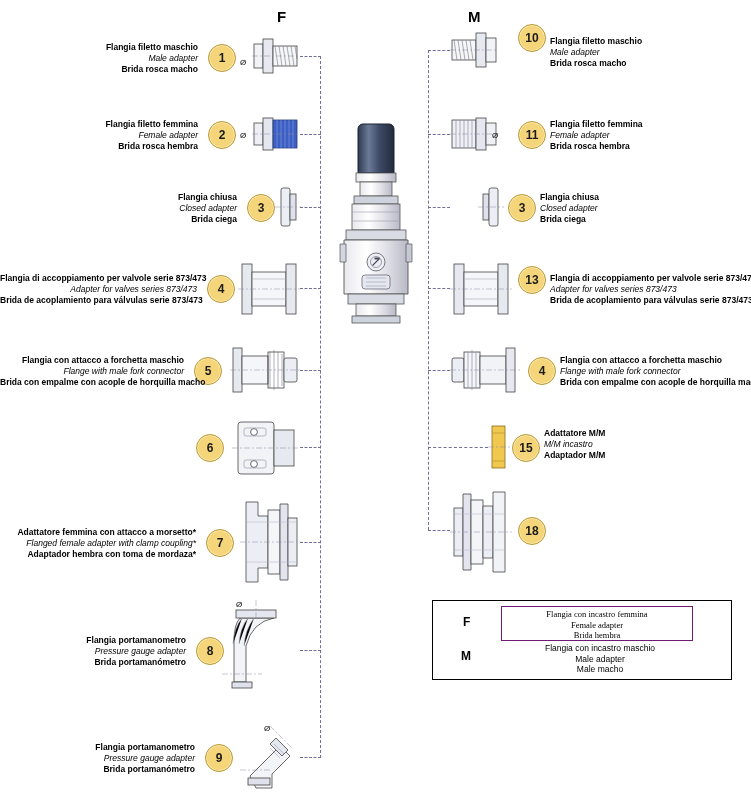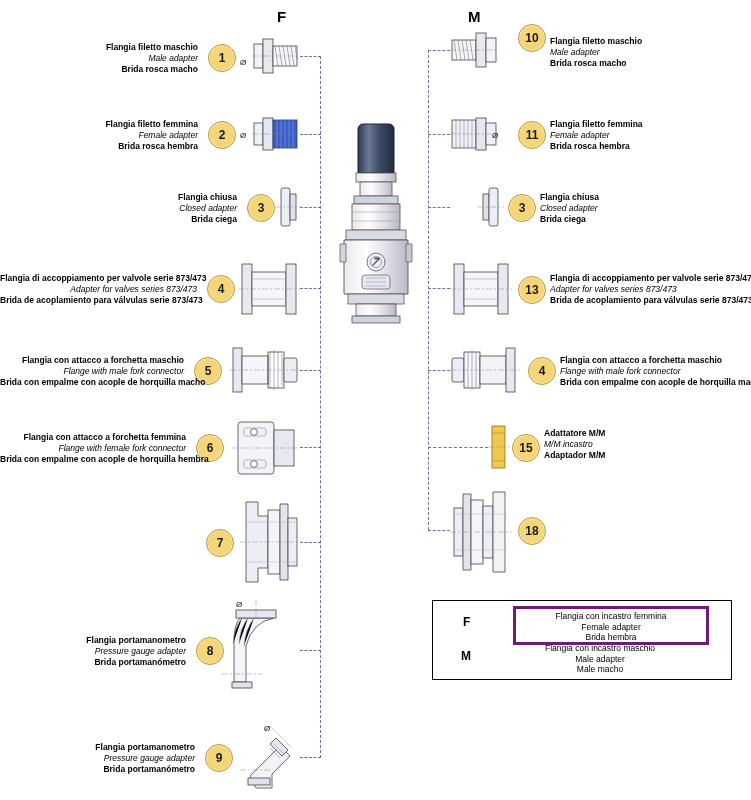--- a/index.html
+++ b/index.html
@@ -311,21 +311,21 @@
   <div class="num" style="left:207px;top:275px;">4</div>
   <div class="num" style="left:194px;top:357px;">5</div>
   <div class="num" style="left:196px;top:434px;">6</div>
   <div class="num" style="left:206px;top:529px;">7</div>
   <div class="num" style="left:196px;top:637px;">8</div>
   <div class="num" style="left:205px;top:744px;">9</div>
 
   <div class="num" style="left:518px;top:24px;">10</div>
   <div class="num" style="left:518px;top:121px;">11</div>
   <div class="num" style="left:508px;top:194px;">3</div>
-  <div class="num" style="left:518px;top:276px;">13</div>
+  <div class="num" style="left:518px;top:266px;">13</div>
   <div class="num" style="left:528px;top:357px;">4</div>
   <div class="num" style="left:512px;top:434px;">15</div>
   <div class="num" style="left:518px;top:517px;">18</div>
 
   <div class="lbl right" style="left:0;top:42px;width:198px;">
     <div class="l1">Flangia filetto maschio</div>
     <div class="l2">Male adapter</div>
     <div class="l3">Brida rosca macho</div>
   </div>
 
@@ -346,26 +346,26 @@
     <div class="l2">Adapter for valves series 873/473</div>
     <div class="l3">Brida de acoplamiento para válvulas serie 873/473</div>
   </div>
 
   <div class="lbl right" style="left:0;top:355px;width:184px;">
     <div class="l1">Flangia con attacco a forchetta maschio</div>
     <div class="l2">Flange with male fork connector</div>
     <div class="l3">Brida con empalme con acople de horquilla macho</div>
   </div>
 
-  <div class="lbl right" style="left:0;top:432px;width:186px;">
-    <div class="l1">Flangia con attacco a forchetta femmina</div>
-    <div class="l2">Flange with female fork connector</div>
-    <div class="l3">Brida con empalme con acople de horquilla hembra</div>
-  </div>
-
+
+  <div class="lbl right" style="left:0;top:527px;width:196px;">
+    <div class="l1">Adattatore femmina con attacco a morsetto*</div>
+    <div class="l2">Flanged female adapter with clamp coupling*</div>
+    <div class="l3">Adaptador hembra con toma de mordaza*</div>
+  </div>
 
   <div class="lbl right" style="left:0;top:635px;width:186px;">
     <div class="l1">Flangia portamanometro</div>
     <div class="l2">Pressure gauge adapter</div>
     <div class="l3">Brida portamanómetro</div>
   </div>
 
   <div class="lbl right" style="left:0;top:742px;width:195px;">
     <div class="l1">Flangia portamanometro</div>
     <div class="l2">Pressure gauge adapter</div>
@@ -406,21 +406,21 @@
     <div class="l1">Adattatore M/M</div>
     <div class="l2">M/M incastro</div>
     <div class="l3">Adaptador M/M</div>
   </div>
 
 
   <div class="legend" style="left:432px;top:600px;width:298px;height:78px;">
     <div class="key" style="left:30px;top:14px;">F</div>
     <div class="key" style="left:28px;top:48px;">M</div>
 
-    <div style="position:absolute;left:80px;top:5px;width:190px;height:33px;border:3px solid #701a75;">
+    <div style="position:absolute;left:68px;top:5px;width:190px;height:33px;border:1px solid #701a75;font-family:Liberation Serif, serif;">
       <div class="row" style="top:2px;">Flangia con incastro femmina</div>
       <div class="row" style="top:13px;">Female adapter</div>
       <div class="row" style="top:23px;">Brida hembra</div>
     </div>
 
     <div style="position:absolute;left:72px;top:40px;width:190px;height:33px;">
       <div class="row" style="top:2px;">Flangia con incastro maschio</div>
       <div class="row" style="top:13px;">Male adapter</div>
       <div class="row" style="top:23px;">Male macho</div>
     </div>

